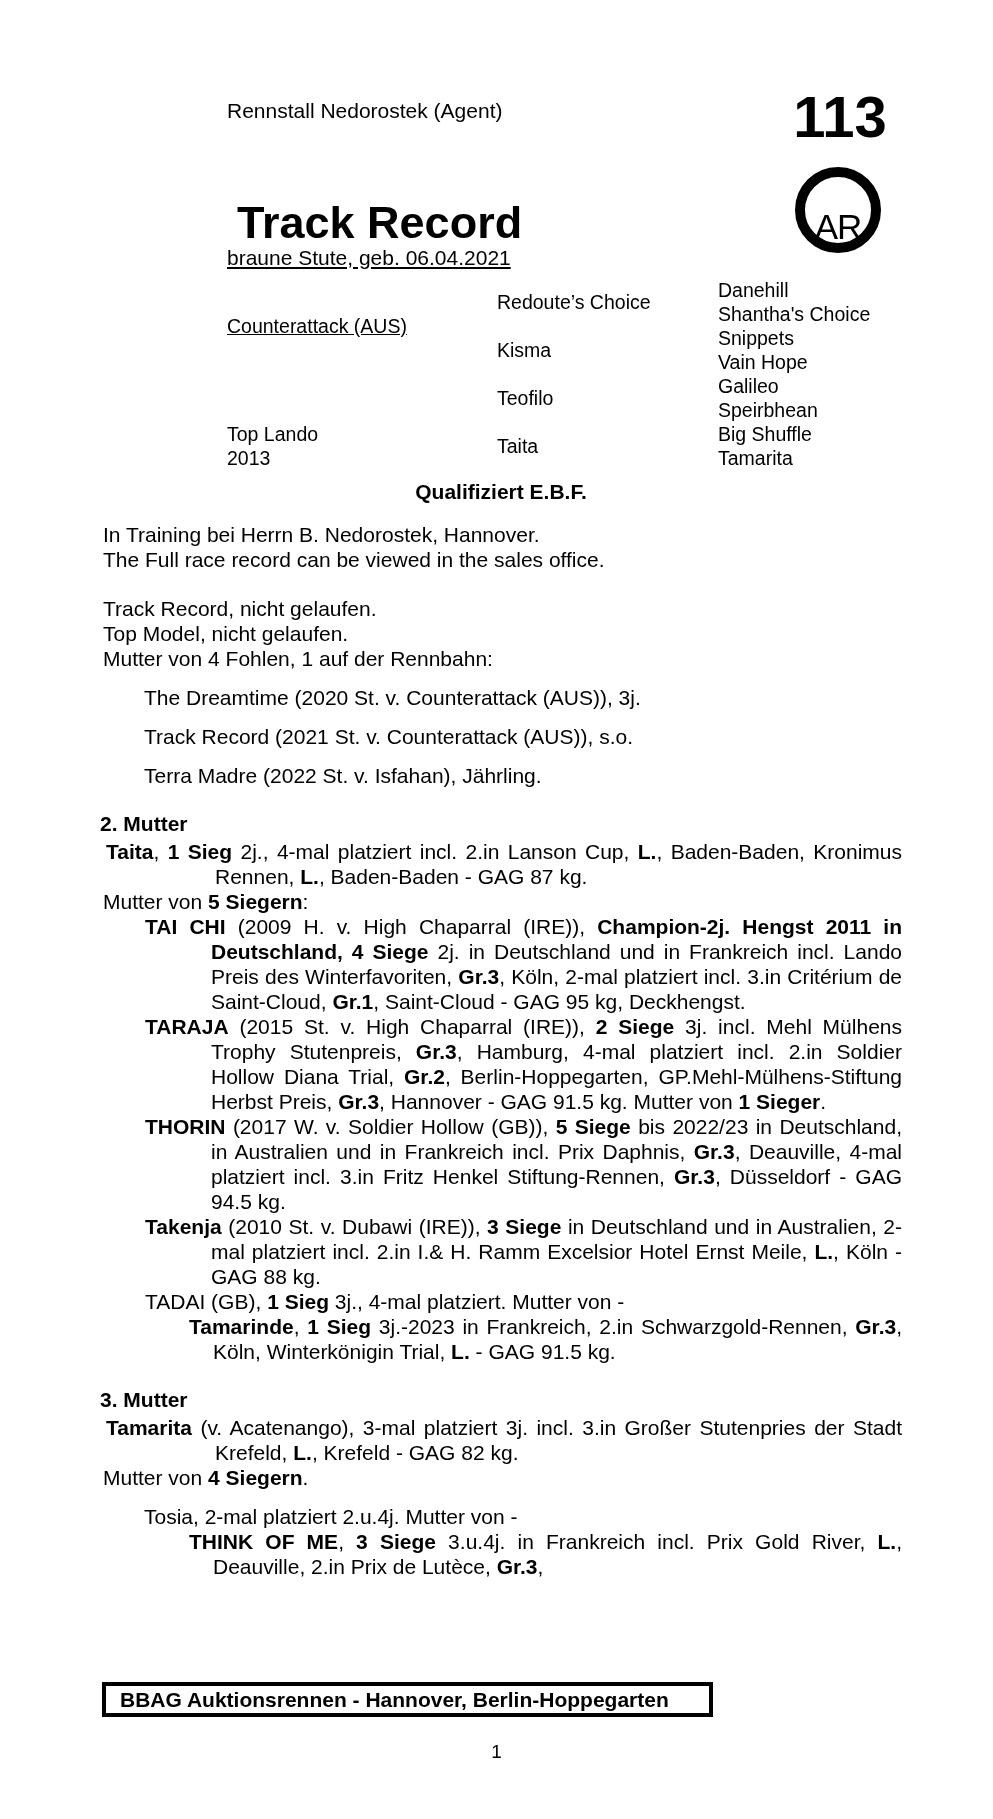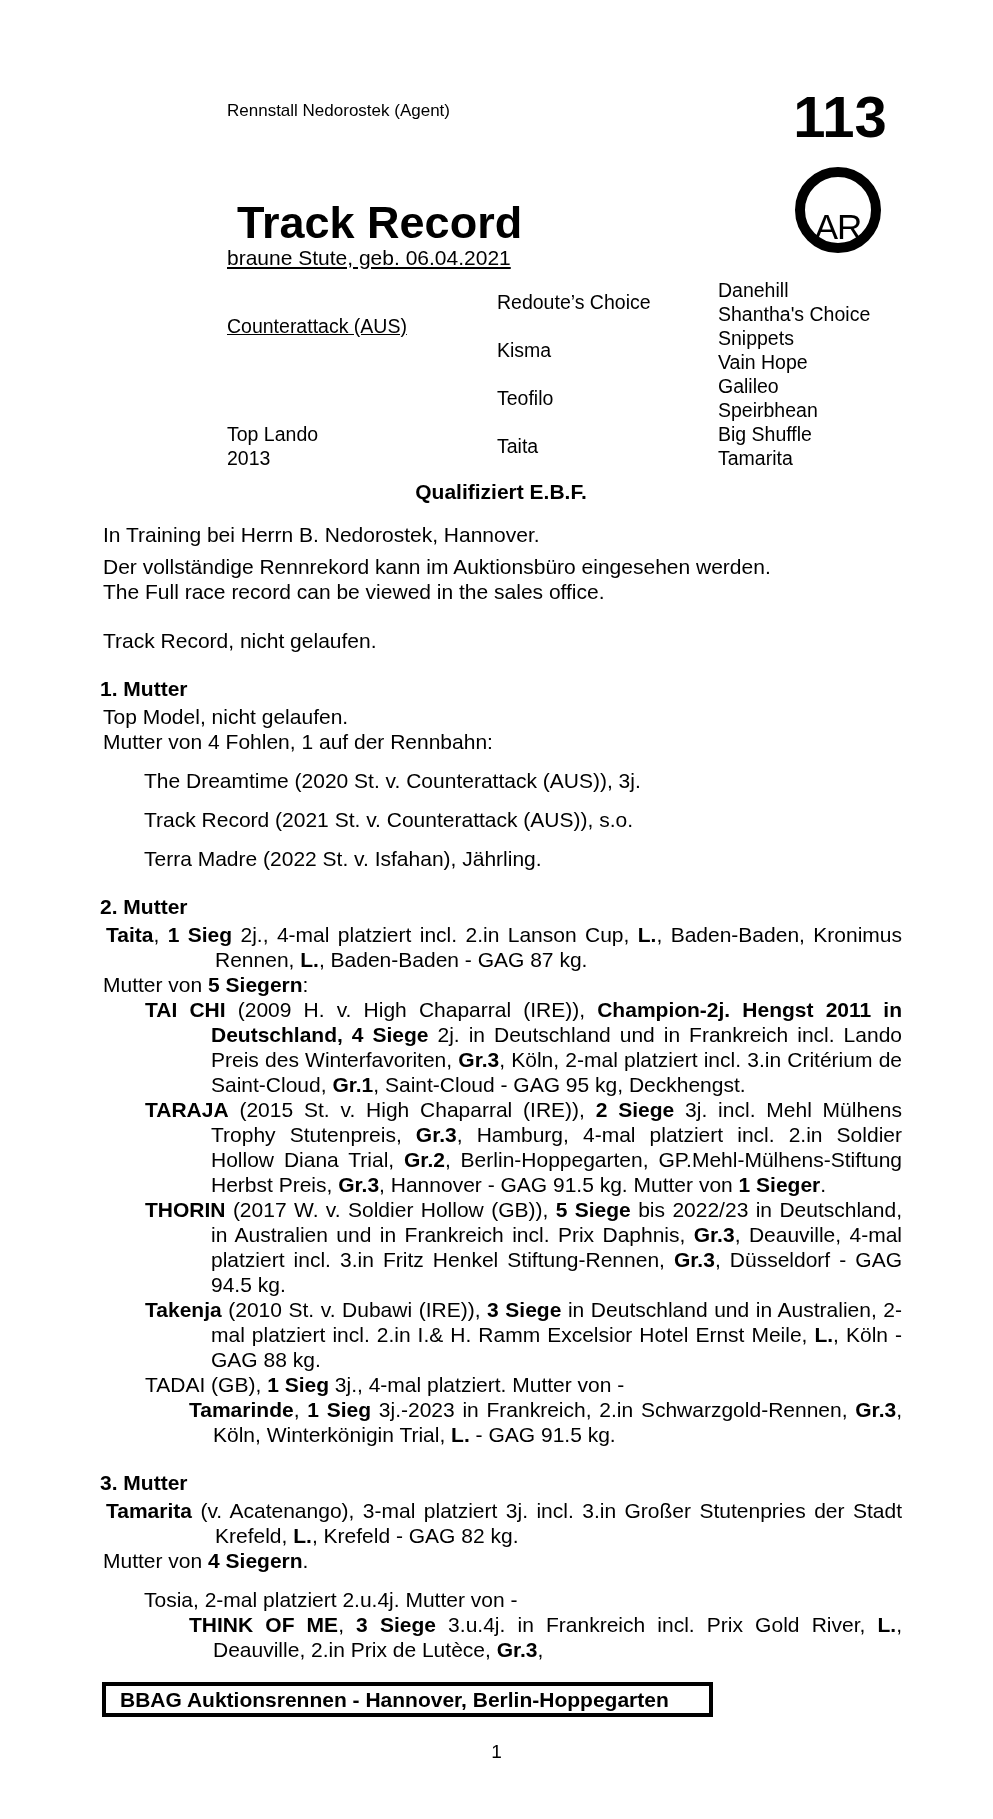--- a/index.html
+++ b/index.html
@@ -1,20 +1,20 @@
 <!DOCTYPE html>
 <html><head>
 <meta charset="utf-8">
 <style>
   html,body{margin:0;padding:0;background:#fff;}
   .page{
     position:relative;width:993px;height:1819px;background:#ffffff;
     font-family:"Liberation Sans","DejaVu Sans",sans-serif;color:#000;overflow:hidden;
   }
-  .consignor{position:absolute;left:227px;top:98px;font-size:17px;line-height:25px;}
+  .consignor{position:absolute;left:227px;top:98px;font-size:21px;line-height:25px;}
   .lot{position:absolute;left:780px;top:88px;width:120px;text-align:center;
        font-size:58px;font-weight:bold;line-height:1;}
   .badge{position:absolute;left:795px;top:167px;width:66px;height:66px;
          border:10px solid #000;border-radius:50%;
          display:flex;align-items:center;justify-content:center;}
   .badge span{font-size:35px;font-weight:normal;letter-spacing:-1px;margin-top:33px;}
   .title{position:absolute;left:224px;top:186px;margin:13px;
          font-size:45px;font-weight:bold;line-height:1.05;}
   .subtitle{position:absolute;left:227px;top:246px;font-size:21px;text-decoration:underline;}
   .pedigree{position:absolute;left:227px;top:278px;display:flex;font-size:19.5px;}
@@ -86,28 +86,26 @@
         <div class="ped-name">Speirbhean</div>
         <div class="ped-name">Big Shuffle</div>
         <div class="ped-name">Tamarita</div>
       </div>
   </div>
 
   <div class="qualifiziert">Qualifiziert E.B.F.</div>
 
   <div class="bodytext">
     <p class="p-training">In Training bei Herrn B. Nedorostek, Hannover.</p>
-    <p class="p-record">Der vollständige Rennrekord kann im Auktionsbüro eingesehen werden.</p>
     <p>The Full race record can be viewed in the sales office.</p>
     <p class="p-status">Track Record, nicht gelaufen.</p>
 
     <div class="sections">
 
     <section>
-          <h2 class="sec-heading">1. Mutter</h2>
           <div class="blocks">
 
           <p class="block line"><span>Top Model, nicht gelaufen.</span></p>
             <p class="block line"><span>Mutter von 4 Fohlen, 1 auf der Rennbahn:</span></p>
             <p class="block item"><span>The Dreamtime (2020 St. v. Counterattack (AUS)), 3j.</span></p>
             <p class="block item"><span>Track Record (2021 St. v. Counterattack (AUS)), s.o.</span></p>
             <p class="block item"><span>Terra Madre (2022 St. v. Isfahan), Jährling.</span></p>
           </div>
         </section>
         <section>

